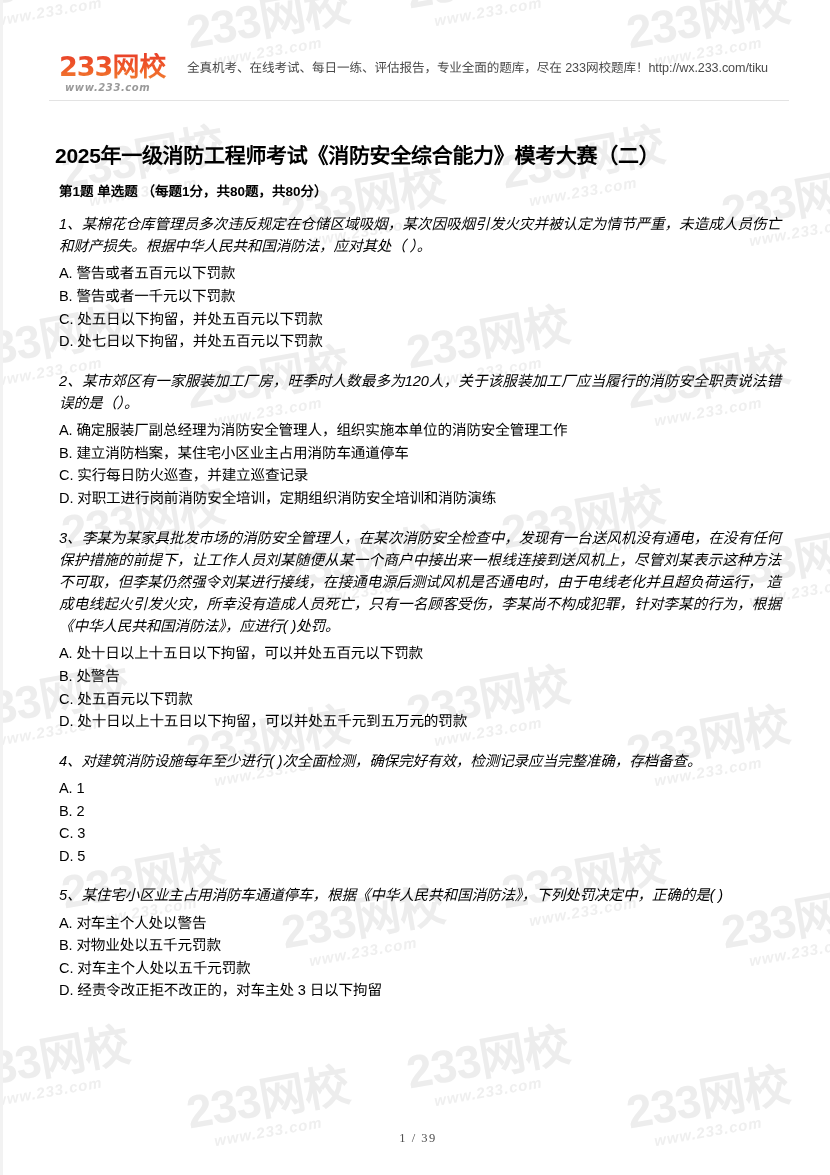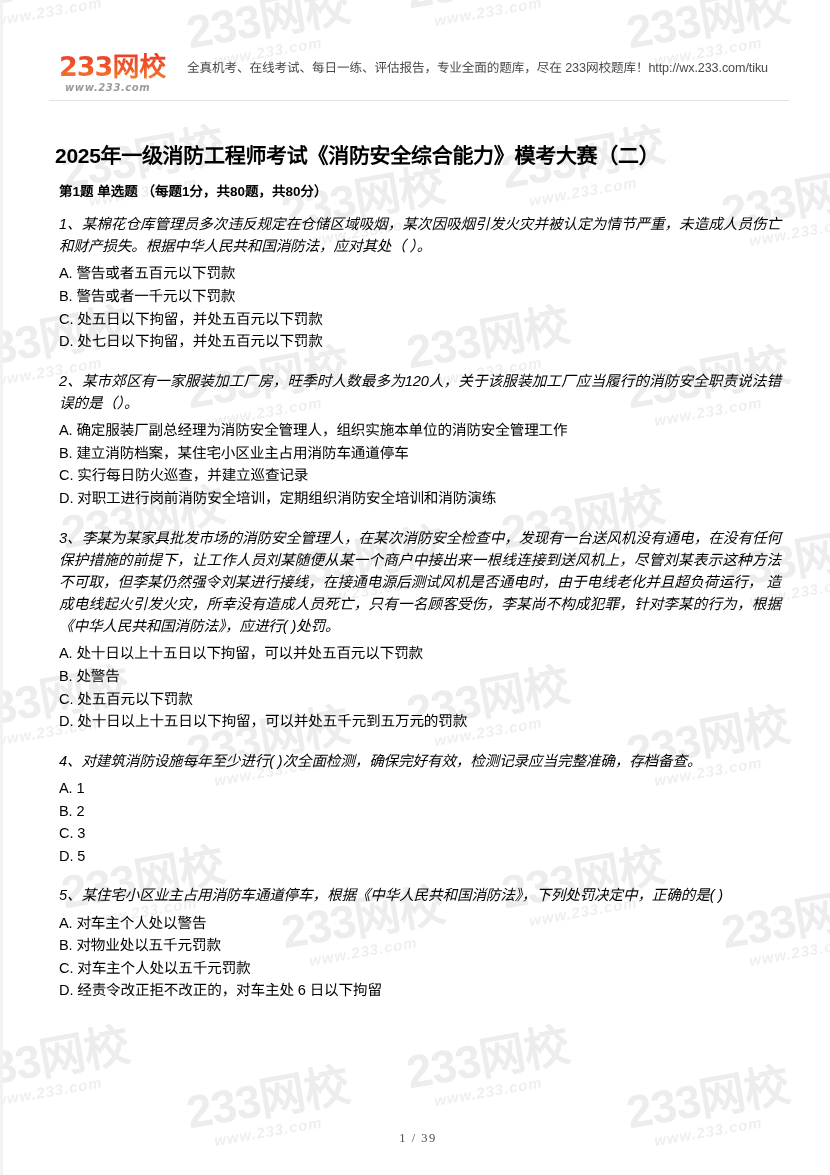--- a/index.html
+++ b/index.html
@@ -373,21 +373,21 @@
             <div class="q-option">C. 3</div>
             <div class="q-option">D. 5</div>
           </div>
         </div>
         <div class="question">
           <div class="q-stem">5、某住宅小区业主占用消防车通道停车，根据《中华人民共和国消防法》，下列处罚决定中，正确的是(    )</div>
           <div class="q-options">
             <div class="q-option">A. 对车主个人处以警告</div>
             <div class="q-option">B. 对物业处以五千元罚款</div>
             <div class="q-option">C. 对车主个人处以五千元罚款</div>
-            <div class="q-option">D. 经责令改正拒不改正的，对车主处 6 日以下拘留</div>
+            <div class="q-option">D. 经责令改正拒不改正的，对车主处 3 日以下拘留</div>
           </div>
         </div>
       </div>
 
     <div class="page-footer">1 / 39</div>
 
   </div>
 </div>
 
 </body></html>

